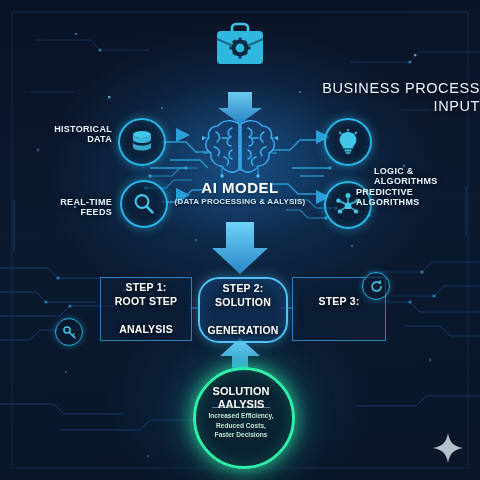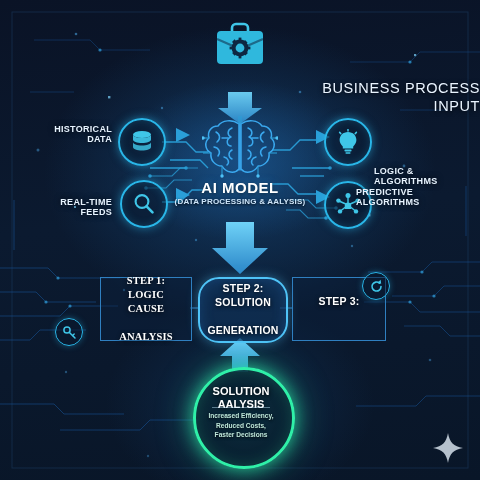--- a/index.html
+++ b/index.html
@@ -350,24 +350,24 @@
         <circle cx="21" cy="19.4" r="2.2"></circle>
         <path d="M13 10.4 a3.2 3.2 0 0 1 3.2 3.2 v3.4 h-6.4 v-3.4 A3.2 3.2 0 0 1 13 10.4z"></path>
       </g>
     </svg>
   </div>
   <div class="lbl lbl-r" style="left:356px;top:187px;width:104px;font-size:9px;">
     <span>PREDICTIVE</span><br>
     <span>ALGORITHMS</span>
   </div>
 
-  <div class="step" style="left:100px;width:90px;font-family:Liberation Serif, serif;">
+  <div class="step" style="left:100px;width:90px;">
     <span>
       <b>STEP 1:</b><br>
-      <span>LOGIC CAUSE</span><br>
+      <span>ROOT STEP</span><br>
       <span>ANALYSIS</span>
     </span>
   </div>
 
   <div class="step active" style="left:198px;width:86px;border-radius:21px;">
     <span>
       <b>STEP 2:</b><br>
       <span>SOLUTION</span><br>
       <span>GENERATION</span>
     </span>

